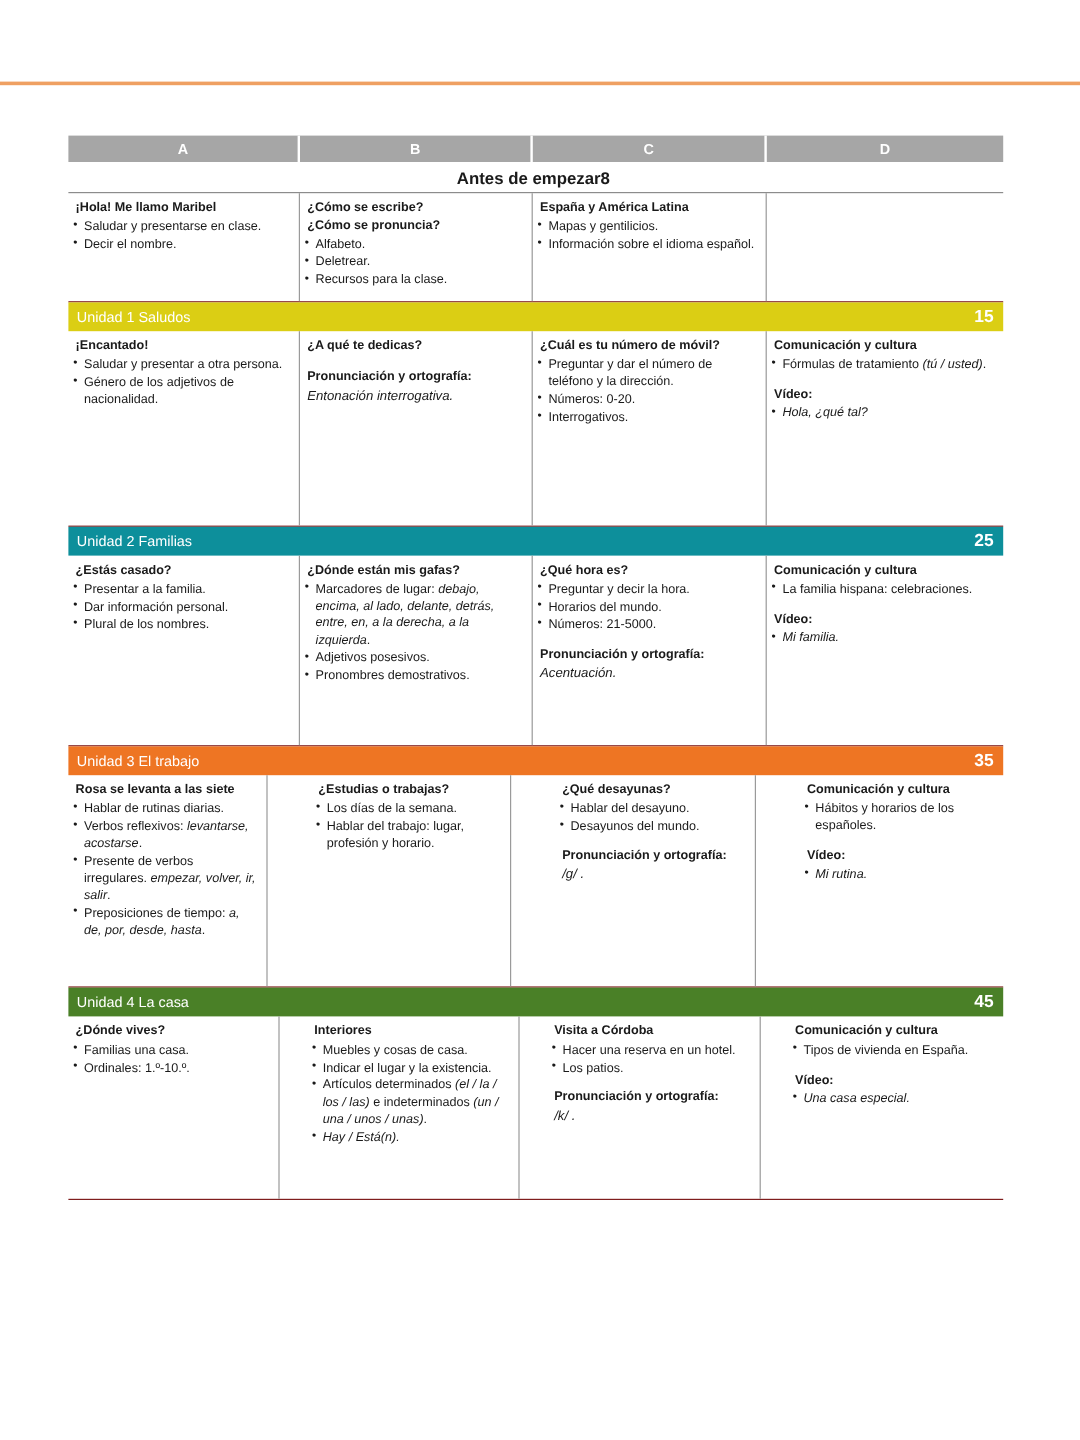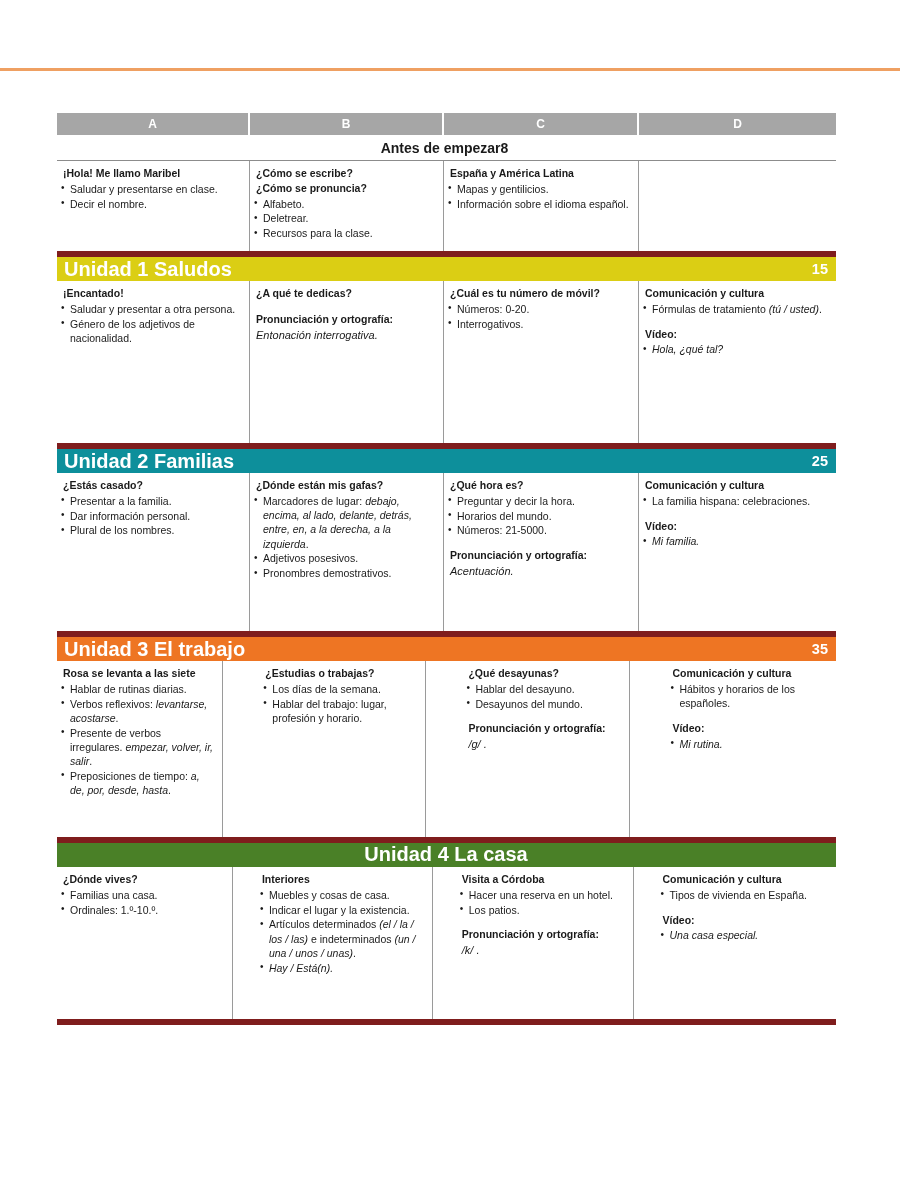--- a/index.html
+++ b/index.html
@@ -54,27 +54,27 @@
     box-sizing:border-box;
   }
   .sect-plain .s-name{font-size:14px;font-weight:bold;color:#1a1a1a;}
   .sect-plain .s-page{font-size:14px;font-weight:bold;color:#1a1a1a;}
 
   
   .sect-bar{
     display:flex;align-items:center;justify-content:space-between;
     height:24px;padding:0 8px 0 7px;box-sizing:border-box;
   }
-  .sect-bar .s-name{font-size:20px;font-weight:bold;color:#ffffff;}
+  .sect-bar .s-name{font-size:12px;font-weight:normal;color:#ffffff;}
   .sect-bar .s-page{font-size:14.5px;font-weight:bold;color:#ffffff;}
 
   
   .row{
     display:flex;
-    border-bottom:6px solid #7f1d1d;
+    border-bottom:1px solid #7f1d1d;
   }
   .cell{
     box-sizing:border-box;
     border-right:1px solid #9a9a9a;
     padding:6px 7px 8px 4px;
   }
   .cell:last-child{border-right:none;}
 
   .cell-title{
     font-size:10.5px;font-weight:bold;color:#1a1a1a;
@@ -159,20 +159,21 @@
           </div>
           <div class="cell cB">
             <div class="cell-title">¿A qué te dedicas?</div>
             <div class="blockgap"></div>
             <div class="cell-title">Pronunciación y ortografía:</div>
             <div class="cell-plain">Entonación interrogativa.</div>
           </div>
           <div class="cell cC">
             <div class="cell-title">¿Cuál es tu número de móvil?</div>
             <ul class="blist">
+              <li>Preguntar y dar el número de teléfono y la dirección.</li>
               <li>Números: 0-20.</li>
               <li>Interrogativos.</li>
             </ul>
           </div>
           <div class="cell cD">
             <div class="cell-title">Comunicación y cultura</div>
             <ul class="blist">
               <li>Fórmulas de tratamiento <i>(tú / usted)</i>.</li>
             </ul>
             <div class="blockgap"></div>
@@ -262,21 +263,21 @@
             <ul class="blist">
               <li>Hábitos y horarios de los españoles.</li>
             </ul>
             <div class="blockgap"></div>
             <div class="cell-title">Vídeo:</div>
             <ul class="blist">
               <li><i>Mi rutina.</i></li>
             </ul>
           </div>
         </div>
-        <div class="sect-bar" style="background: rgb(74, 128, 39); flex-direction: column;">
+        <div class="sect-bar" style="background: rgb(74, 128, 39);">
           <span class="s-name">Unidad 4 La casa</span>
           <span class="s-page">45</span>
         </div>
         <div class="row" style="min-height: 152px; gap: 23px;">
           <div class="cell cA">
             <div class="cell-title">¿Dónde vives?</div>
             <ul class="blist">
               <li>Familias una casa.</li>
               <li>Ordinales: 1.º-10.º.</li>
             </ul>

